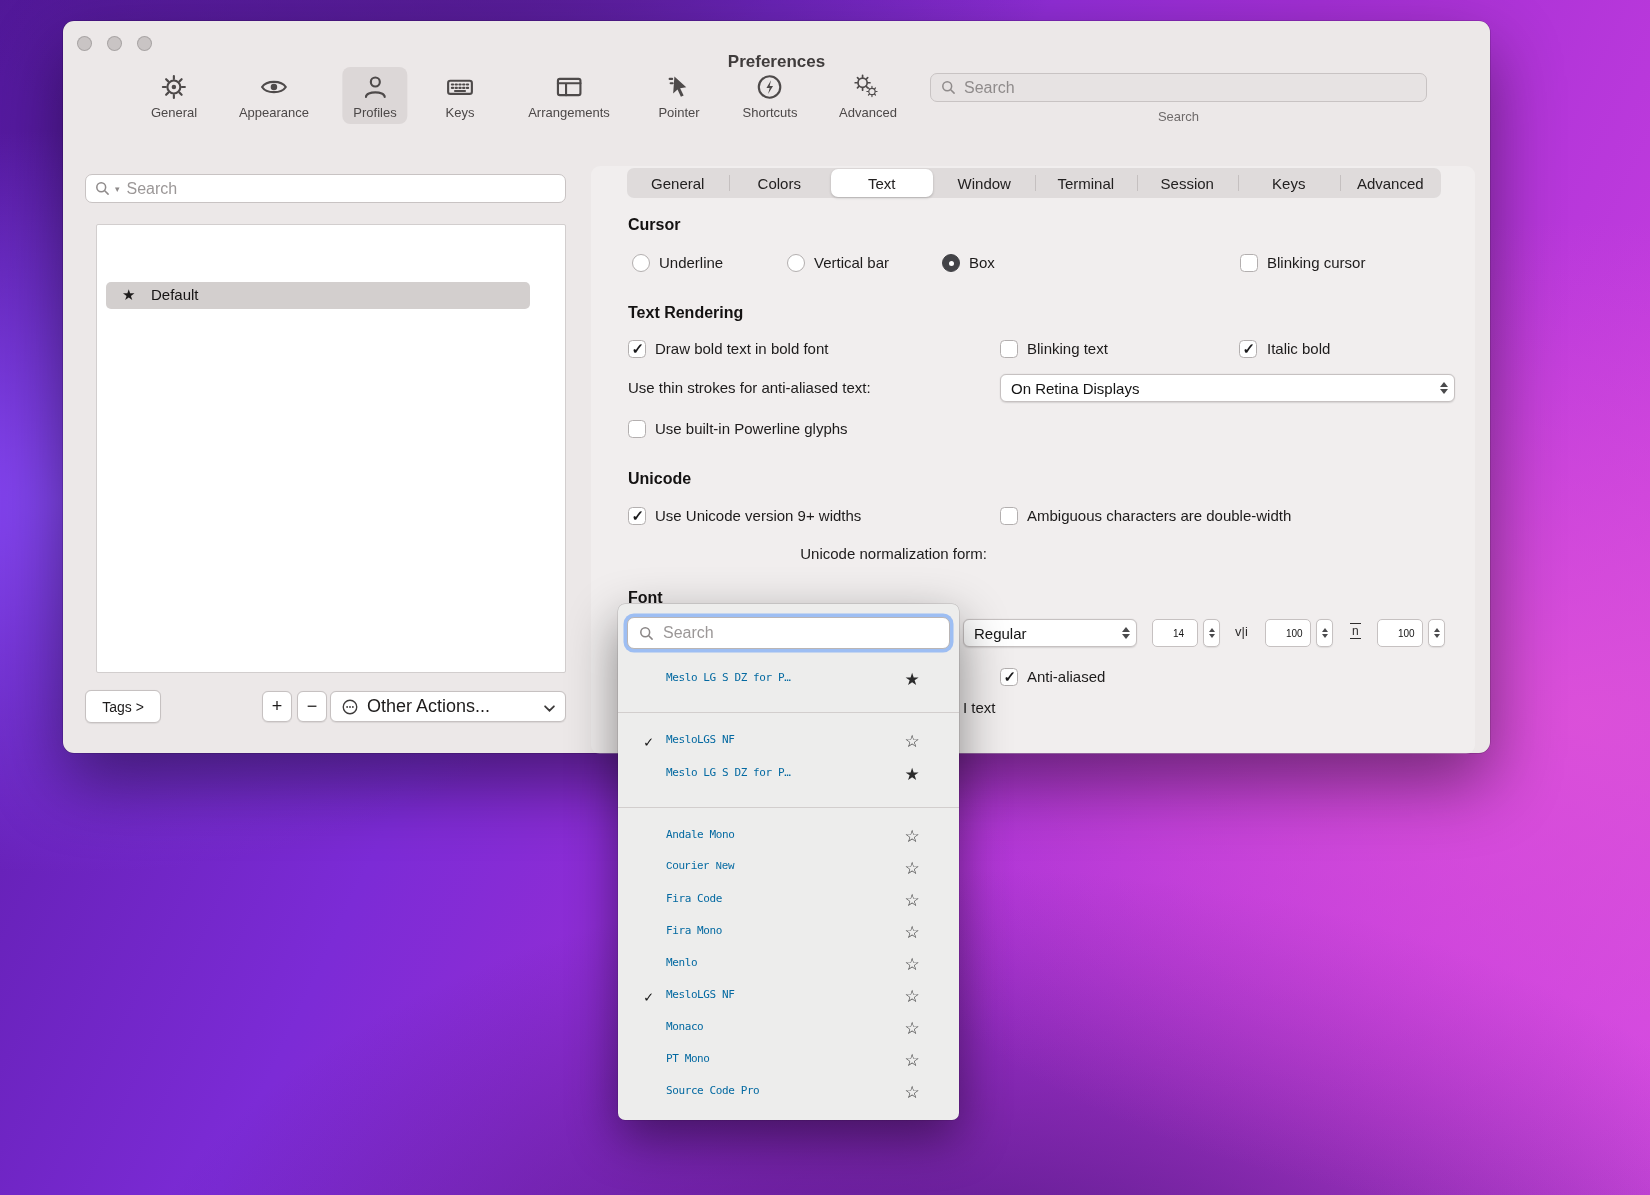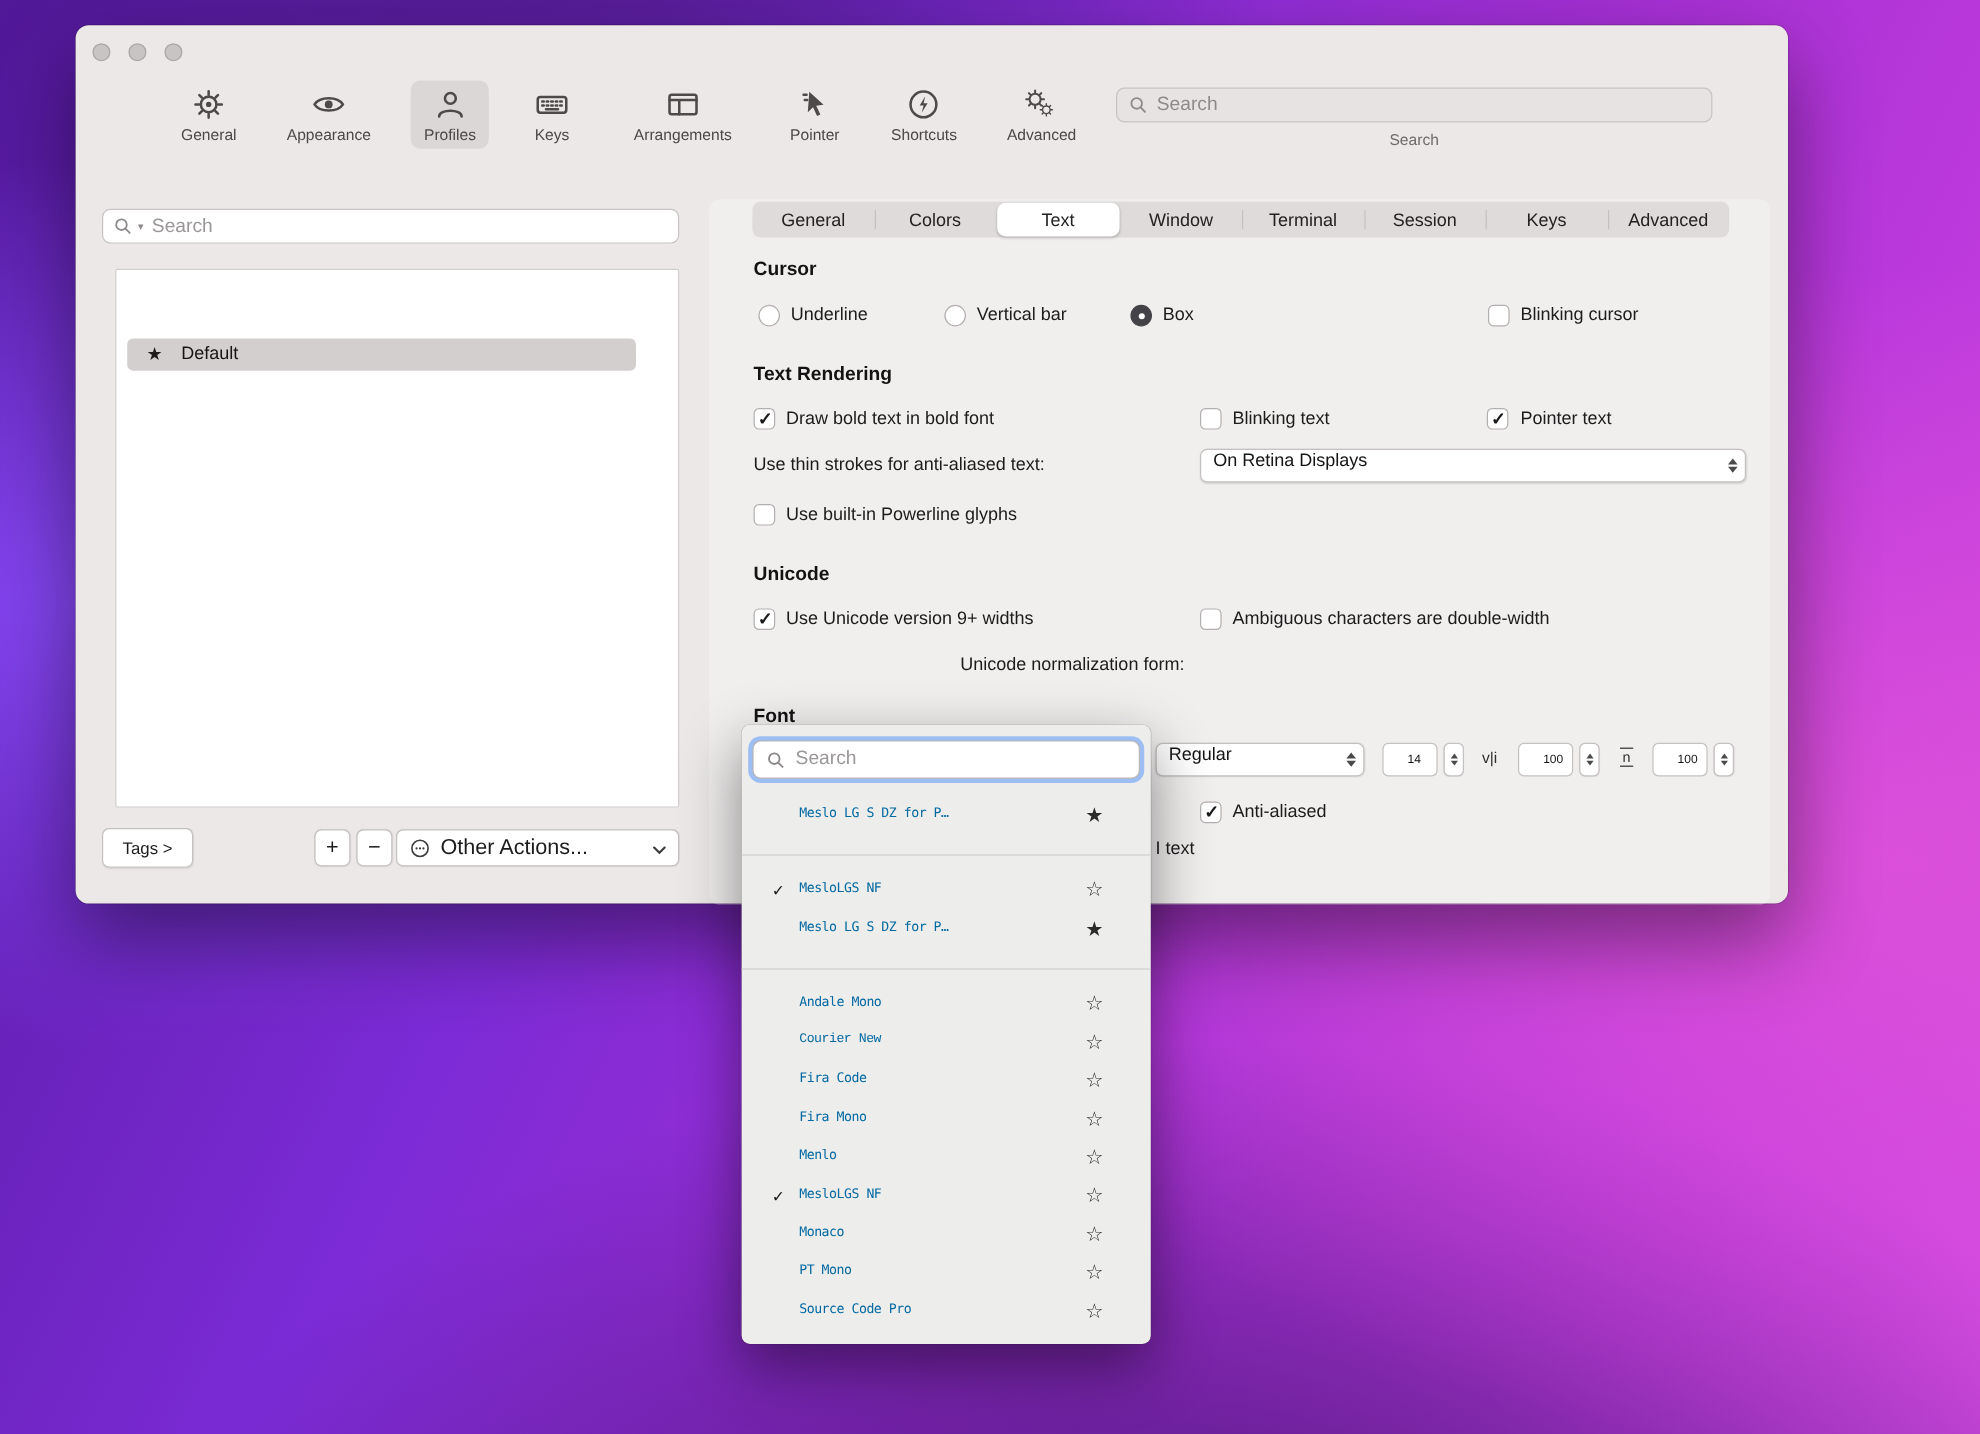--- a/index.html
+++ b/index.html
@@ -57,21 +57,21 @@
 
   .card{position:absolute;left:528px;top:145px;width:884px;height:588px;background:rgba(255,255,255,.28);border-radius:9px}
 
   .h2{position:absolute;font-size:16px;font-weight:700;color:#141212;line-height:22px;white-space:nowrap}
   .lab{position:absolute;font-size:15px;line-height:20px;color:#1d1b1b;white-space:nowrap}
   .cb{position:absolute;width:18px;height:18px;background:#fff;border:1px solid #b3afaf;border-radius:4.5px}
   .cb.checked::after{content:"\2713";position:absolute;left:2.5px;top:-1.5px;font-size:15px;font-weight:700;color:#1a1a1c}
   .radio{position:absolute;width:18px;height:18px;border-radius:50%;background:#fff;border:1px solid #b3afaf}
   .radio.sel{background:#434347;border-color:#434347}
   .radio.sel::after{content:"";position:absolute;left:6px;top:6px;width:5px;height:5px;border-radius:50%;background:#fff}
-  .dd{position:absolute;height:28px;background:#fff;border:1px solid #c6c1c1;border-radius:6px;display:flex;padding:0 26px 0 10px;font-size:15px;color:#141414;box-shadow:0 .5px 1.5px rgba(0,0,0,.12);white-space:nowrap}
+  .dd{position:absolute;height:28px;background:#fff;border:1px solid #c6c1c1;border-radius:6px;display:flex;align-items:center;padding:0 26px 0 10px;font-size:15px;color:#141414;box-shadow:0 .5px 1.5px rgba(0,0,0,.12);white-space:nowrap}
   .ud{position:absolute;right:6px;top:50%;transform:translateY(-50%);display:flex;flex-direction:column;align-items:center;gap:2px}
   .tri-up{width:0;height:0;border-left:4px solid transparent;border-right:4px solid transparent;border-bottom:5px solid #4a4a4c}
   .tri-dn{width:0;height:0;border-left:4px solid transparent;border-right:4px solid transparent;border-top:5px solid #4a4a4c}
   .field{position:absolute;height:28px;background:#fff;border:1px solid #c6c1c1;border-radius:5px;font-size:10px;color:#141414;display:flex;align-items:center;padding-left:20px}
   .stepper{position:absolute;width:17px;height:28px;background:#fff;border:1px solid #c6c1c1;border-radius:5px;display:flex;flex-direction:column;align-items:center;justify-content:center;gap:2px;box-shadow:0 .5px 1px rgba(0,0,0,.08)}
   .stepper .tri-up{border-left-width:3.5px;border-right-width:3.5px;border-bottom-width:4.5px}
   .stepper .tri-dn{border-left-width:3.5px;border-right-width:3.5px;border-top-width:4.5px}
   .spaceicon{position:absolute;font-size:13px;color:#2e2c2c;white-space:nowrap}
   .nlines{border-top:1.4px solid #2e2c2c;border-bottom:1.4px solid #2e2c2c;padding:0 2px;font-size:12px}
 
@@ -92,20 +92,21 @@
 </head>
 <body>
 
 <div id="stage">
 
   <div id="win">
 
     <span class="light" style="left:14px"></span>
     <span class="light" style="left:44px"></span>
     <span class="light" style="left:74px"></span>
+    <div class="wtitle">Preferences</div>
 
     <div class="tbitem" style="left:111px">
       <span class="ticon"><svg viewBox="0 0 24 24">
             <circle cx="12" cy="12" r="5.2"></circle>
             <circle cx="12" cy="12" r="1.8" fill="#4e4a4a" stroke="none"></circle>
             <path d="M12 3.2v2.4M12 18.4v2.4M3.2 12h2.4M18.4 12h2.4M5.8 5.8l1.7 1.7M16.5 16.5l1.7 1.7M18.2 5.8l-1.7 1.7M7.5 16.5l-1.7 1.7"></path>
           </svg></span>
       <span class="tlabel">General</span>
     </div>
     <div class="tbitem" style="left:211px">
@@ -233,21 +234,21 @@
     <span class="lab" style="left:906px;top:232px">Box</span>
     <span class="cb" style="left:1177px;top:233px"></span>
     <span class="lab" style="left:1204px;top:232px">Blinking cursor</span>
 
     <div class="h2" style="left:565px;top:281px">Text Rendering</div>
     <span class="cb checked" style="left:565px;top:319px"></span>
     <span class="lab" style="left:592px;top:318px">Draw bold text in bold font</span>
     <span class="cb" style="left:937px;top:319px"></span>
     <span class="lab" style="left:964px;top:318px">Blinking text</span>
     <span class="cb checked" style="left:1176px;top:319px"></span>
-    <span class="lab" style="left:1204px;top:318px">Pointer text</span>
+    <span class="lab" style="left:1204px;top:318px">Italic bold</span>
 
     <span class="lab" style="left:565px;top:357px">Use thin strokes for anti-aliased text:</span>
     <div class="dd" style="left:937px;top:353px;width:455px">
       <span>On Retina Displays</span>
       <span class="ud">
           <span class="tri-up"></span>
           <span class="tri-dn"></span>
         </span>
     </div>
 

